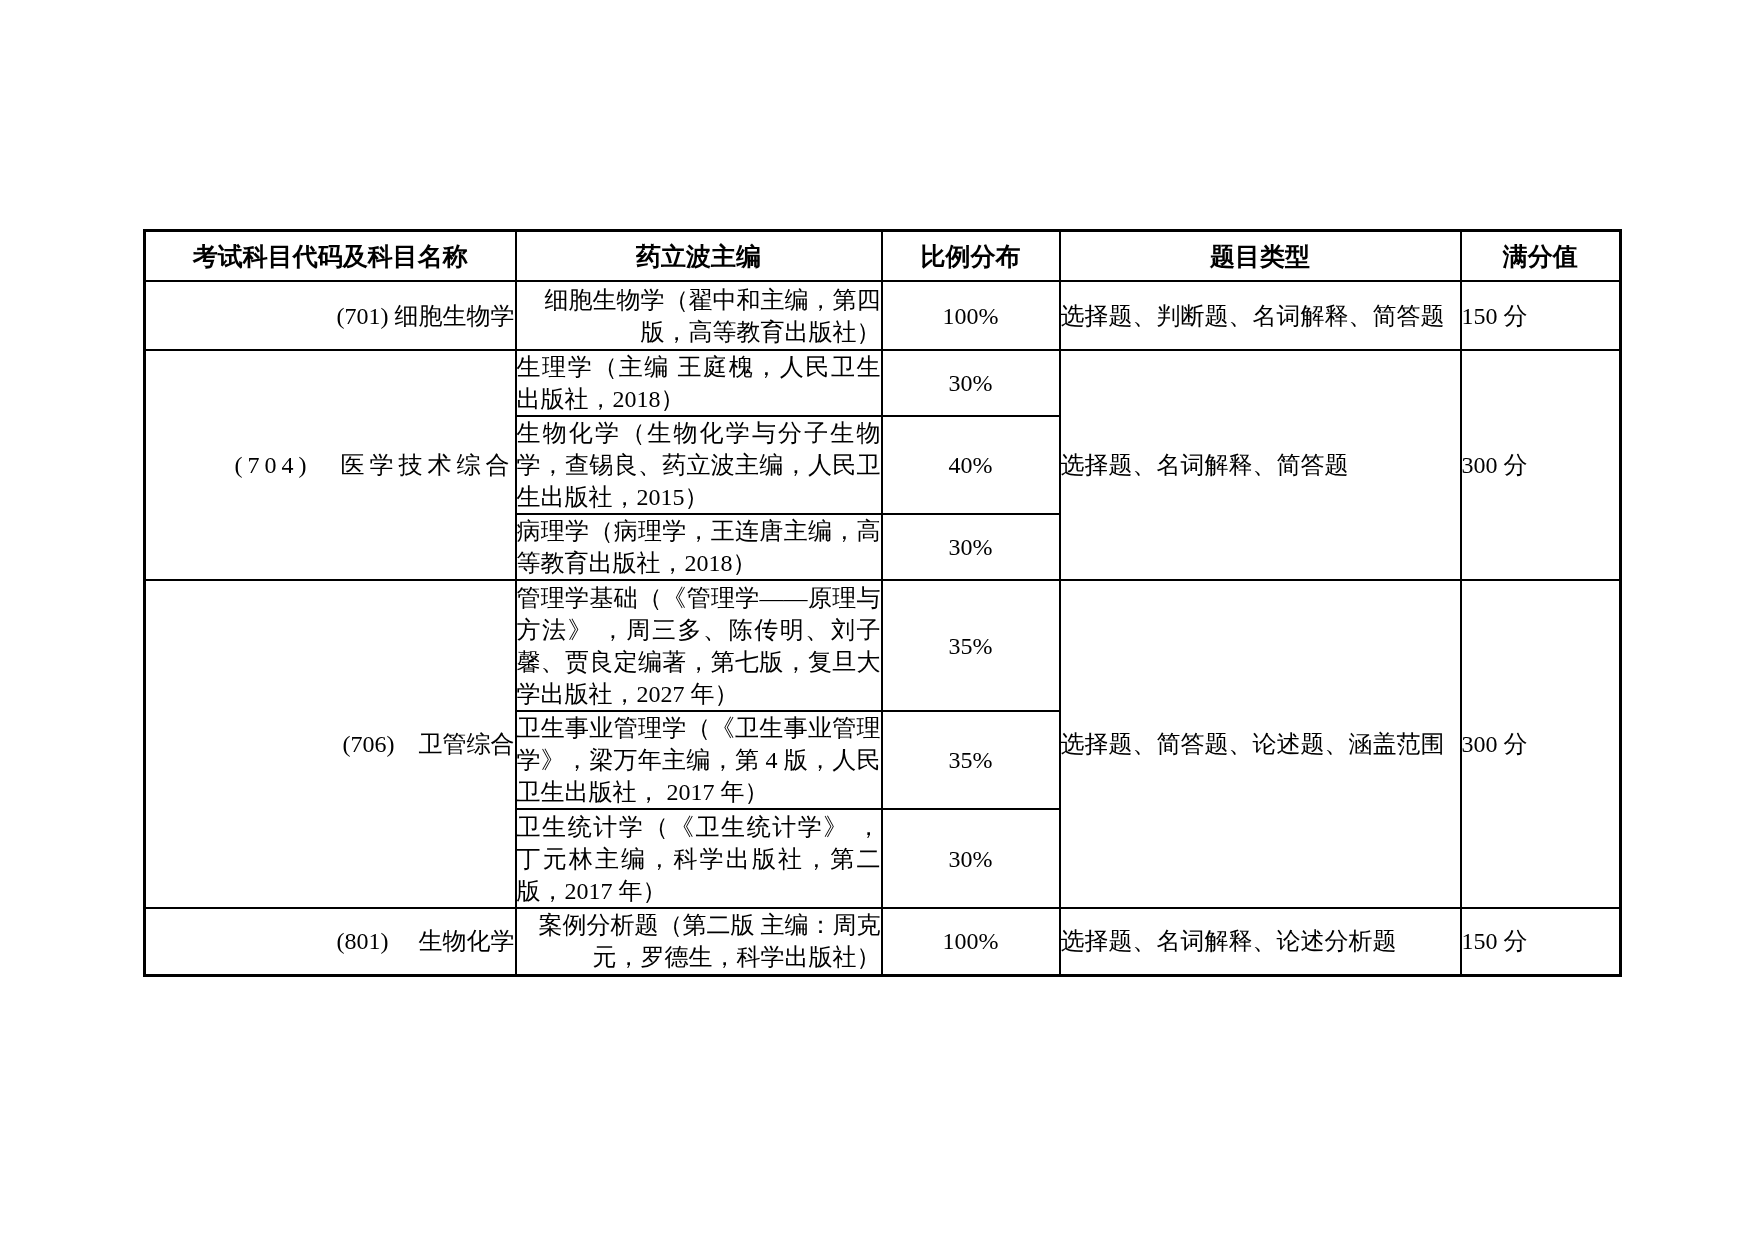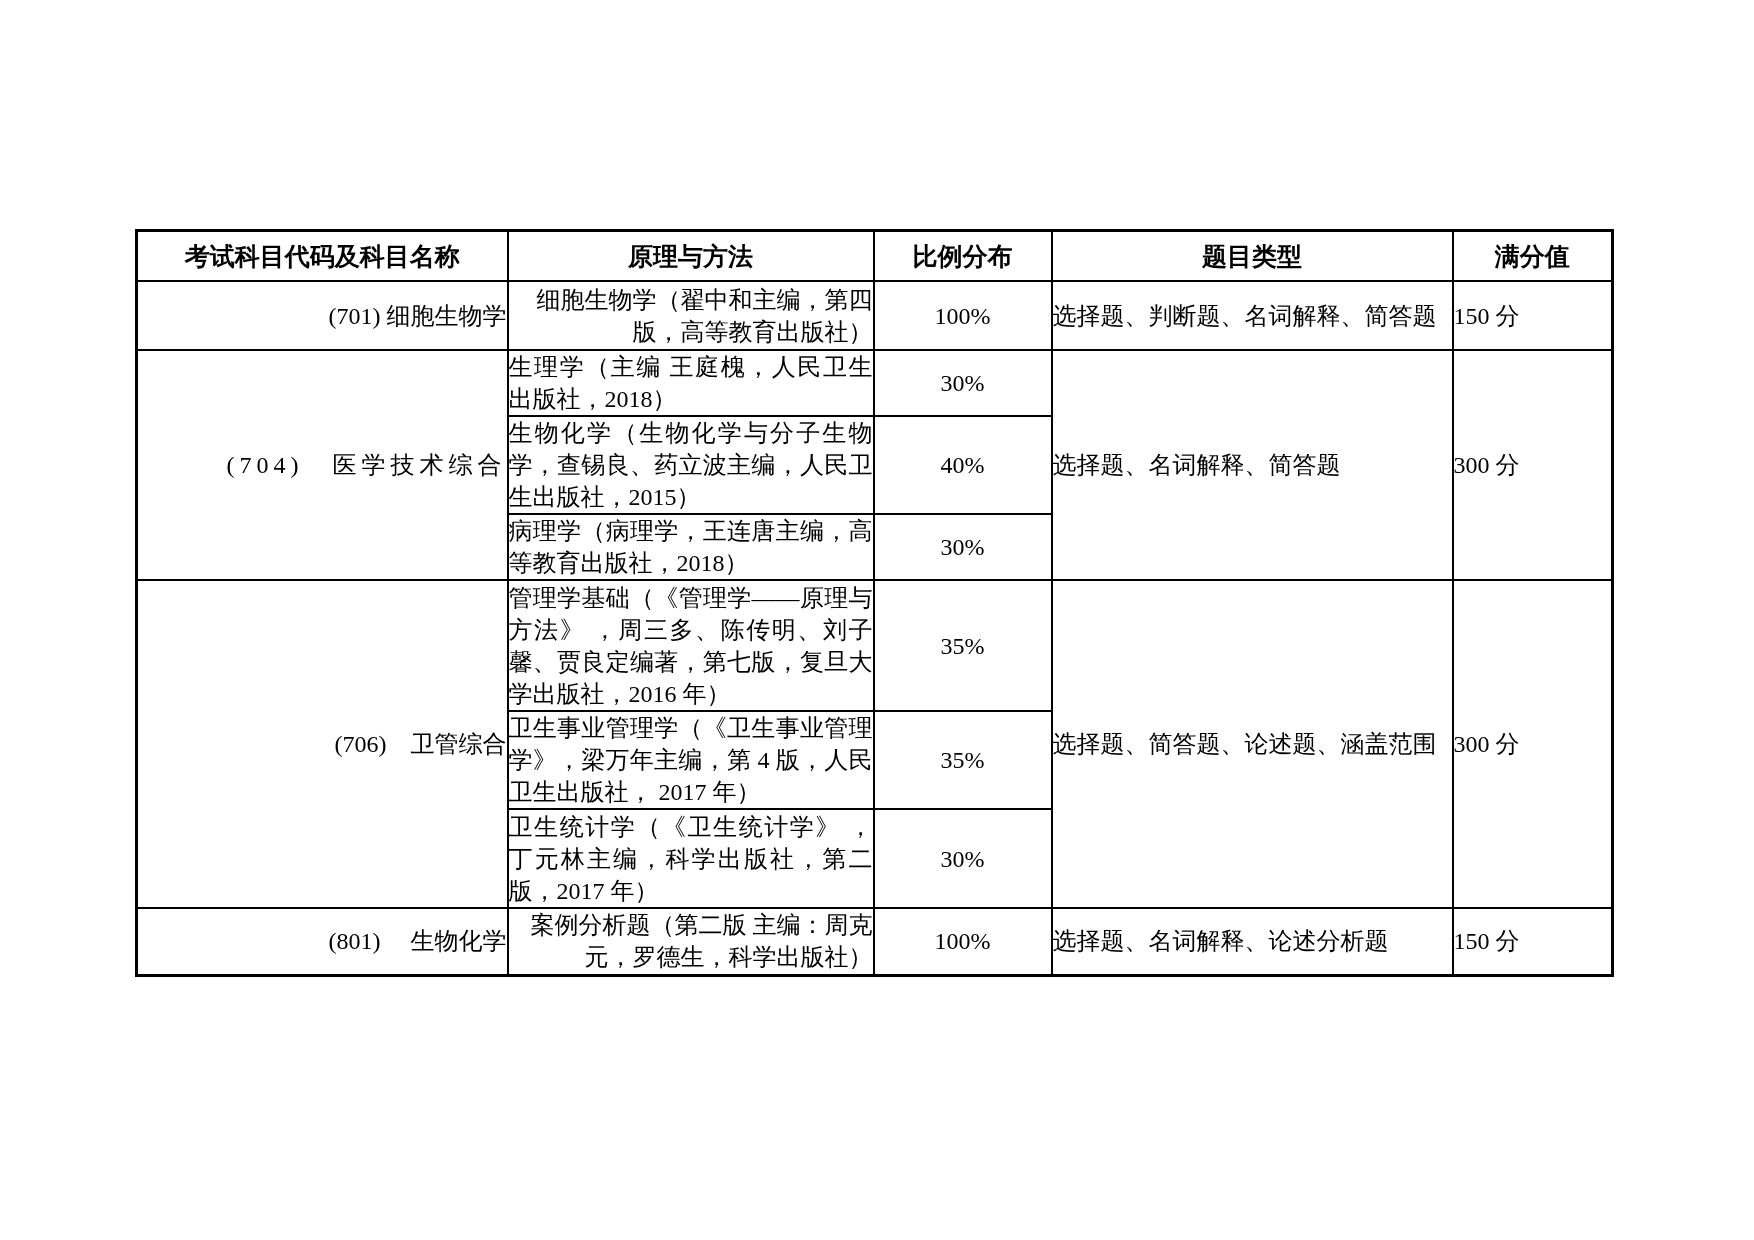--- a/index.html
+++ b/index.html
@@ -11,21 +11,21 @@
     position: relative;
     width: 1754px;
     height: 1240px;
     background: #ffffff;
     overflow: hidden;
     font-family: "Liberation Serif", "DejaVu Serif", serif;
     color: #000000;
   }
   table.exam-table {
     position: absolute;
-    left: 135px;
+    left: 143px;
     top: 229px;
     width: 1476px;
     border-collapse: collapse;
     table-layout: fixed;
     border: 3px solid #000000;
     font-size: 24px;
     line-height: 32px;
   }
   table.exam-table th,
   table.exam-table td {
@@ -76,21 +76,21 @@
       <col style="width:371px">
       <col style="width:366px">
       <col style="width:178px">
       <col style="width:401px">
       <col style="width:160px">
     </colgroup>
 
     <tbody>
         <tr>
       <th class="head-cell">考试科目代码及科目名称</th>
-      <th class="head-cell">原理与方法</th>
+      <th class="head-cell">药立波主编</th>
       <th class="head-cell">比例分布</th>
       <th class="head-cell">题目类型</th>
       <th class="head-cell">满分值</th>
     </tr>
 
     <tr style="height:69px">
       <td class="c-code">(701) 细胞生物学</td>
       <td class="c-scope center">细胞生物学（翟中和主编，第四版，高等教育出版社）</td>
       <td class="c-ratio">100%</td>
       <td class="c-types">选择题、判断题、名词解释、简答题</td>
@@ -108,21 +108,21 @@
       <td class="c-scope">生物化学（生物化学与分子生物学，查锡良、药立波主编，人民卫生出版社，2015）</td>
       <td class="c-ratio">40%</td>
     </tr>
     <tr style="height:66px">
       <td class="c-scope">病理学（病理学，王连唐主编，高等教育出版社，2018）</td>
       <td class="c-ratio">30%</td>
     </tr>
 
     <tr style="height:131px">
       <td class="c-code" rowspan="3">(706)　卫管综合</td>
-      <td class="c-scope">管理学基础（《管理学——原理与方法》 ，周三多、陈传明、刘子馨、贾良定编著，第七版，复旦大学出版社，2016 年）</td>
+      <td class="c-scope">管理学基础（《管理学——原理与方法》 ，周三多、陈传明、刘子馨、贾良定编著，第七版，复旦大学出版社，2027 年）</td>
       <td class="c-ratio">35%</td>
       <td class="c-types" rowspan="3">选择题、简答题、论述题、涵盖范围</td>
       <td class="c-score" rowspan="3">300 分</td>
     </tr>
     <tr style="height:98px">
       <td class="c-scope">卫生事业管理学（《卫生事业管理学》，梁万年主编，第 4 版，人民卫生出版社， 2017 年）</td>
       <td class="c-ratio">35%</td>
     </tr>
     <tr style="height:99px">
       <td class="c-scope">卫生统计学（《卫生统计学》 ，丁元林主编，科学出版社，第二版，2017 年）</td>

